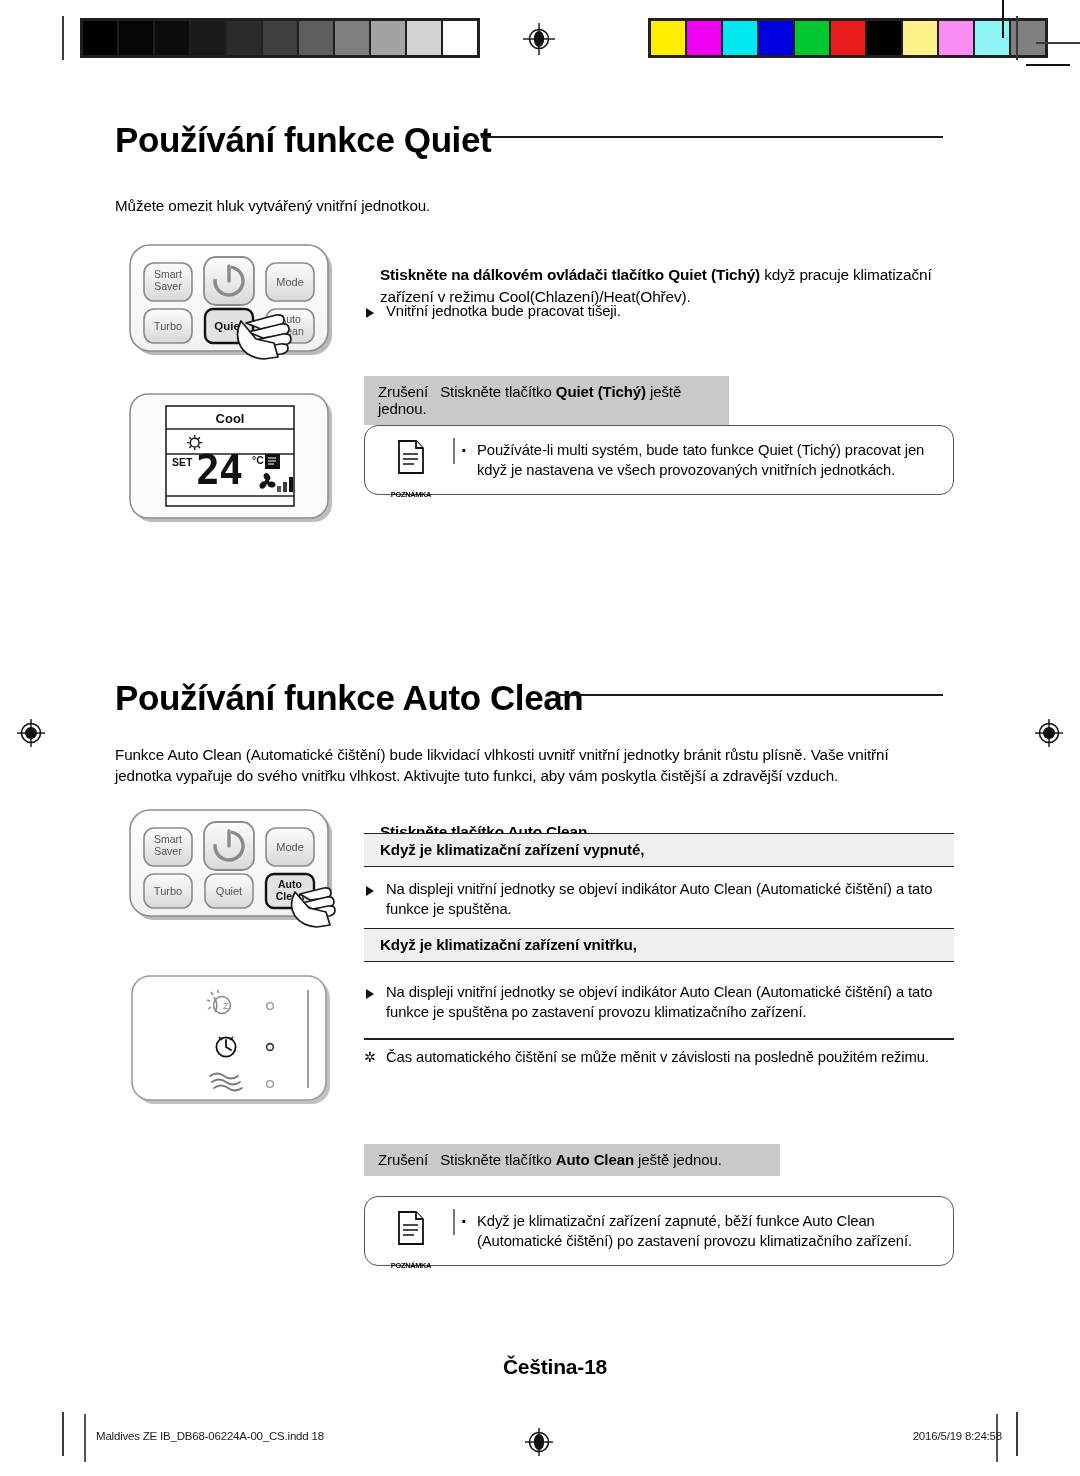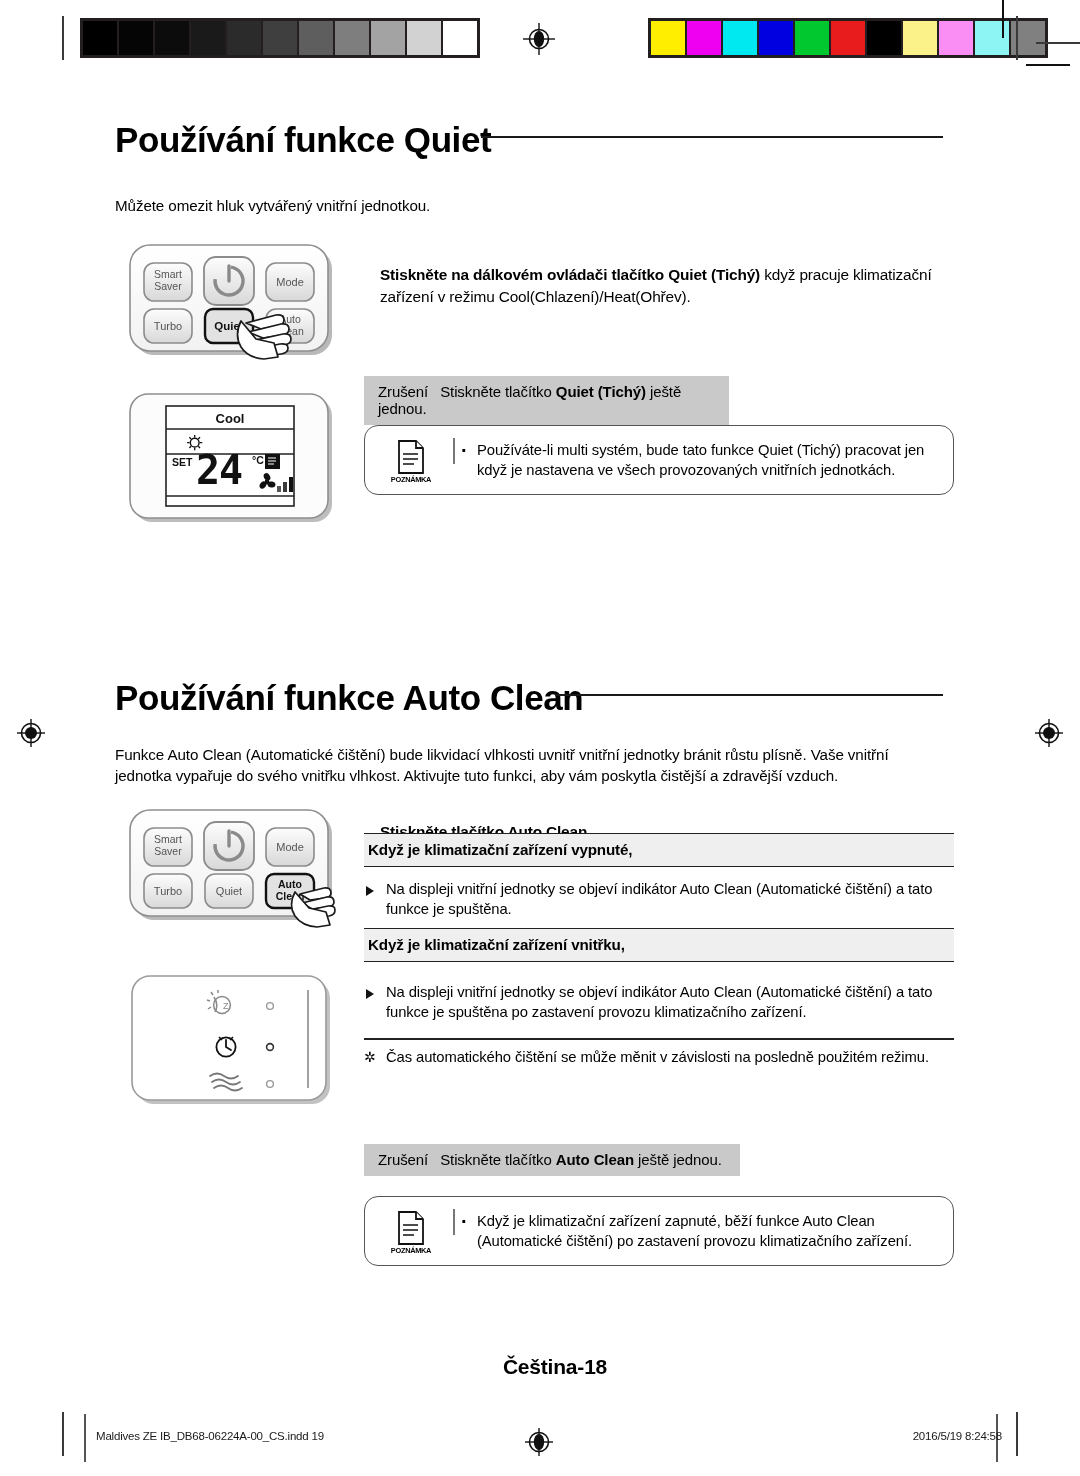--- a/index.html
+++ b/index.html
@@ -111,21 +111,21 @@
     left: 16px; top: 14px;
     width: 60px;
     text-align: center;
   }
   .note-icon .doc { display: block; margin: 0 auto; }
   .note-icon .cap {
     display: block;
     font-size: 7.4px;
     font-weight: bold;
     letter-spacing: -0.3px;
-    margin-top: 1px;
+    margin-top: 16px;
     text-align: center;
   }
   .note-divider {
     position: absolute;
     left: 88px; top: 12px;
     width: 1.6px; height: 26px;
     background: #777;
   }
   .note-text {
     font-size: 14.8px;
@@ -141,21 +141,21 @@
     font-size: 20px;
     font-weight: bold;
   }
 
   .subbar {
     background: #efefef;
     border-bottom: 1.8px solid #222;
     font-weight: bold;
     font-size: 15.2px;
     letter-spacing: -0.15px;
-    padding: 7px 4px 8px 4px;
+    padding: 7px 4px 8px 16px;
     box-sizing: border-box;
   }
   .rule-top { border-top: 1.8px solid #222; }
   .plain-rule { height: 1.8px; background: #222; }
 
   .starline {
     position: relative;
     padding-left: 22px;
     font-size: 14.8px;
     line-height: 1.34;
@@ -352,20 +352,21 @@
       <line x1="38" y1="104" x2="166" y2="104" stroke="#222" stroke-width="1.3"></line>
     </svg>
   </div>
 
   <div class="rcol" style="top:248px;">
     <p class="lead"><span>Stiskněte na dálkovém ovládači tlačítko </span><span>Quiet (Tichý)</span><span class="reg-w"> když pracuje klimatizační zařízení v režimu Cool(Chlazení)/Heat(Ohřev).</span></p>
   </div>
 
   <div class="rcol" style="top:302px;">
     <ul class="arrows">
+      <li>Vnitřní jednotka bude pracovat tišeji.</li>
     </ul>
   </div>
 
   <div class="rcol" style="top:376px; width:365px;">
     <div class="cancel-bar">
       <span class="lbl">Zrušení</span><span>Stiskněte tlačítko </span><b>Quiet (Tichý)</b><span> ještě jednou.</span>
     </div>
   </div>
 
   <div class="rcol" style="top:425px; width:590px;">
@@ -481,21 +482,21 @@
     <div class="plain-rule"></div>
   </div>
 
   <div class="rcol" style="top:1048px;">
     <div class="starline">
       <span class="star">✲</span>
       <span>Čas automatického čištění se může měnit v závislosti na posledně použitém režimu.</span>
     </div>
   </div>
 
-  <div class="rcol" style="top:1144px; width:376px;">
+  <div class="rcol" style="top:1144px; width:416px;">
     <div class="cancel-bar">
       <span class="lbl">Zrušení</span><span>Stiskněte tlačítko </span><b>Auto Clean</b><span> ještě jednou.</span>
     </div>
   </div>
 
   <div class="rcol" style="top:1196px; width:590px;">
     <div class="note-box">
       <div class="note-icon">
         <svg class="doc" width="28" height="34" viewBox="0 0 28 34">
           <path d="M2 1 h17 l7 7 v25 h-24 z" fill="#fff" stroke="#111" stroke-width="1.8"></path>
@@ -505,17 +506,17 @@
         <span class="cap">POZNÁMKA</span>
       </div>
       <div class="note-divider"></div>
       <div class="note-text">Když je klimatizační zařízení zapnuté, běží funkce Auto Clean (Automatické čištění) po zastavení provozu klimatizačního zařízení.</div>
     </div>
   </div>
 
   <div class="page-num" style="top:1355px;margin-left:15px;">Čeština-18</div>
 
   <div class="footer">
-    <span class="f-left">Maldives ZE IB_DB68-06224A-00_CS.indd   19</span>
+    <span class="f-left">Maldives ZE IB_DB68-06224A-00_CS.indd   18</span>
     <span class="f-right">2016/5/19   8:24:58</span>
   </div>
 
 </div>
 
 </body></html>

